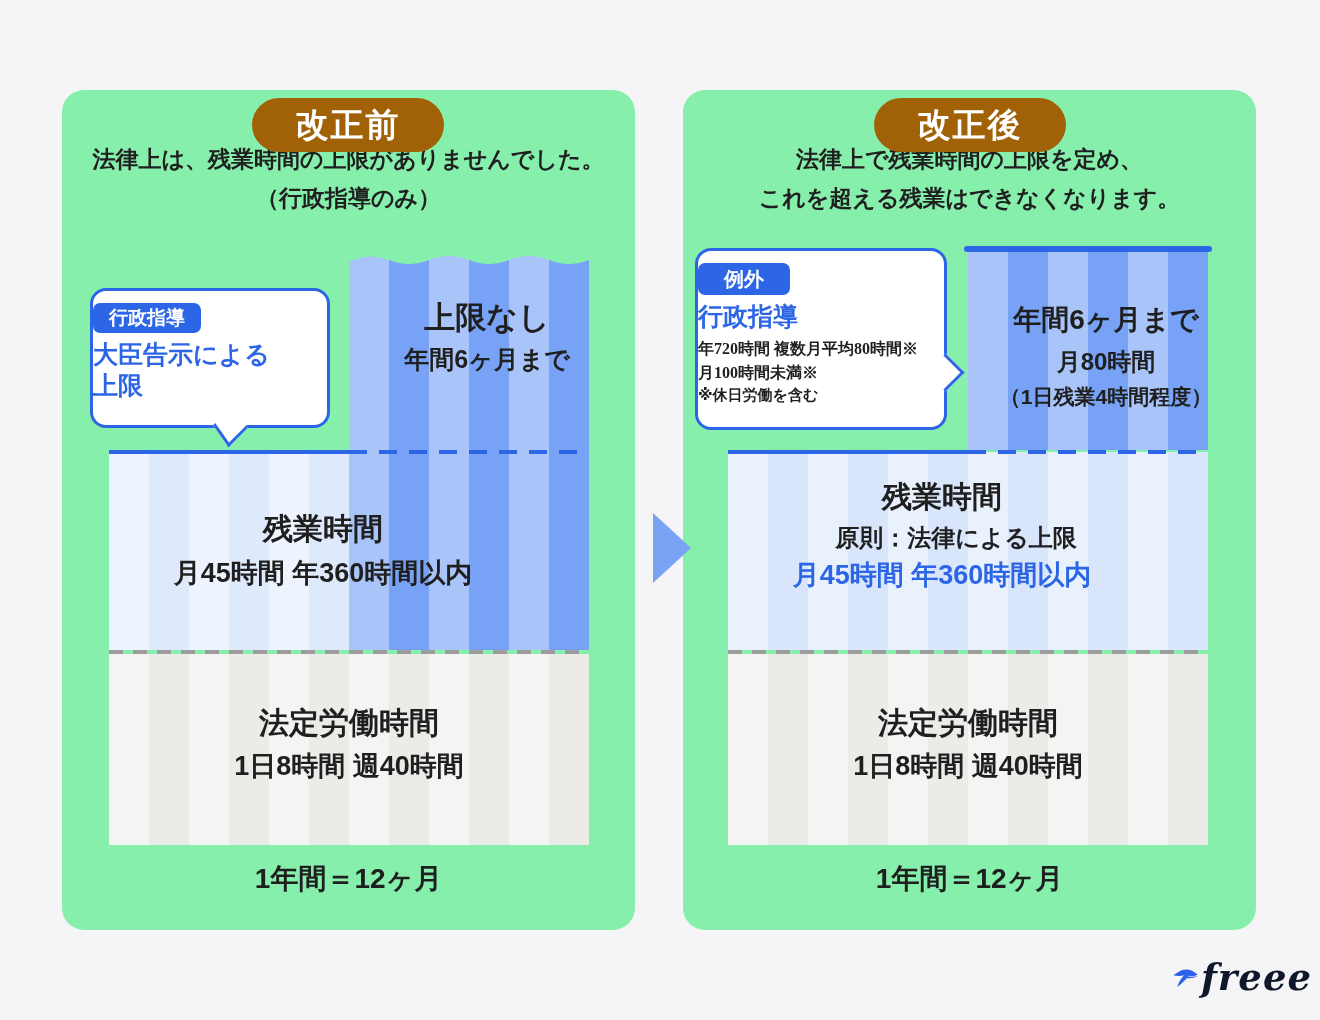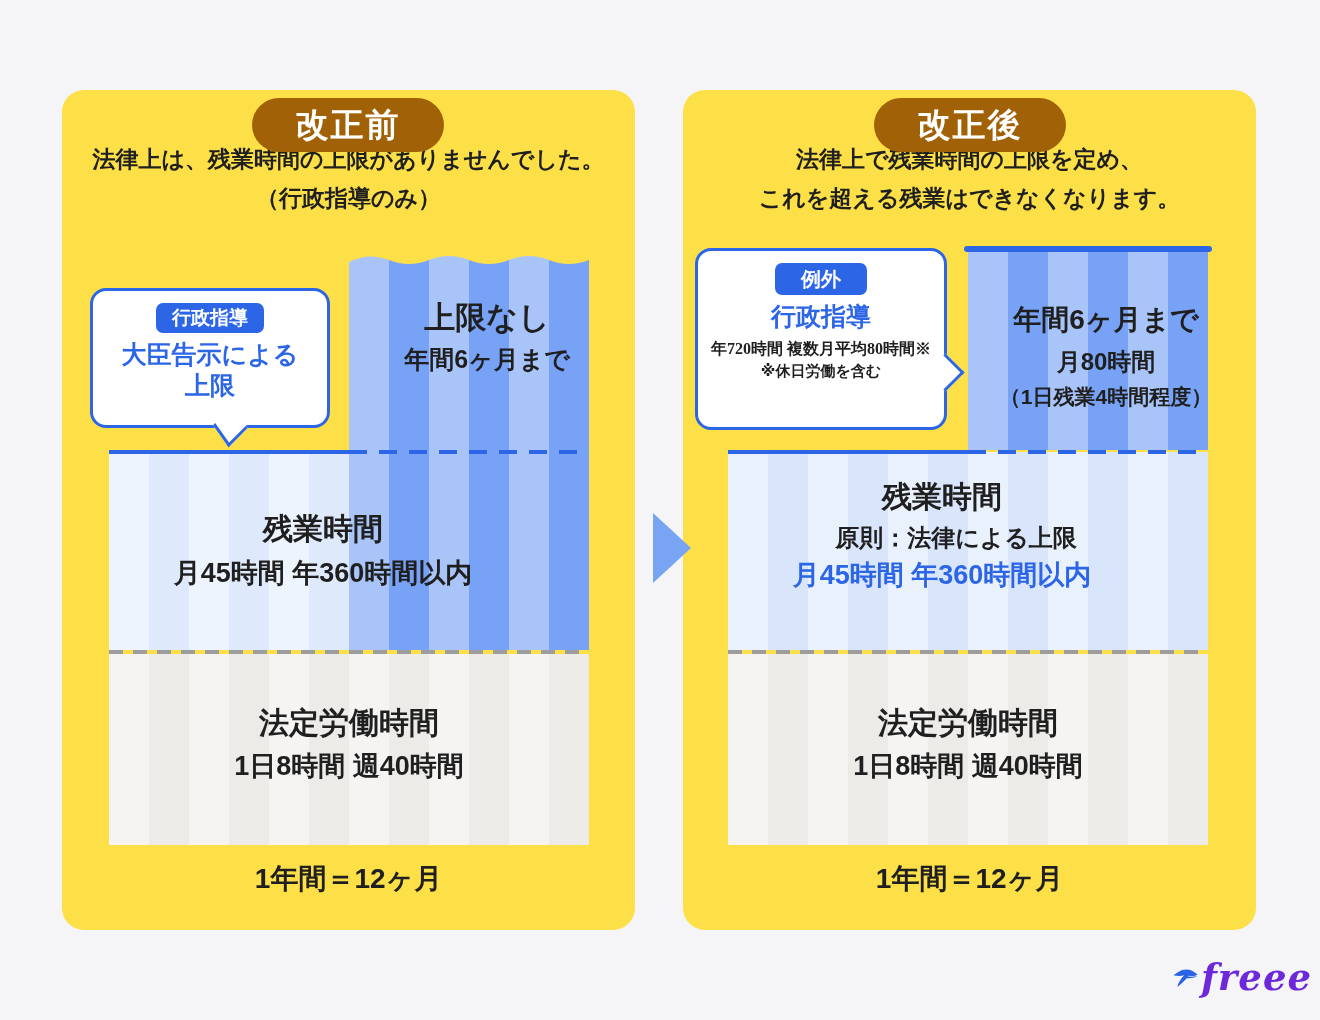--- a/index.html
+++ b/index.html
@@ -7,21 +7,21 @@
     width:1320px;height:1020px;
     background:#f5f4f6;
     font-family:"Liberation Sans","DejaVu Sans",sans-serif;
     font-weight:bold;
     color:#1f1f1f;
     -webkit-font-smoothing:antialiased;
   }
   .stage{position:relative;width:1320px;height:1020px;overflow:hidden;}
 
   
-  .panel{position:absolute;top:90px;width:573px;height:840px;background:#fde047;border-radius:22px;}
+  .panel{position:absolute;top:90px;width:573px;height:840px;background:#86efac;border-radius:22px;}
   .panel-before{left:62px;}
   .panel-after{left:683px;}
 
   
   .pill{
     position:absolute;top:62px;width:192px;height:54px;border-radius:27px;
     background:#a16207;color:#ffffff;font-size:33px;
     display:flex;align-items:center;justify-content:center;z-index:6;letter-spacing:2px;margin-top:36px;
   }
   .pill-before{left:252px;}
@@ -78,21 +78,21 @@
   .gray-band.before{left:47px;} .gray-band.after{left:45px;}
 
   .gray-text{position:absolute;width:480px;top:618px;text-align:center;z-index:3;}
   .gray-text.before{left:47px;} .gray-text.after{left:45px;}
   .gray-title{font-size:30px;line-height:30px;}
   .gray-detail{font-size:27px;line-height:27px;margin-top:15px;}
 
   .axis-label{position:absolute;top:770px;left:0;width:100%;text-align:center;font-size:28px;}
 
   
-  .callout{position:absolute;background:#ffffff;border:3px solid #2c66e6;border-radius:16px;z-index:5;text-align:center;}
+  .callout{position:absolute;background:#ffffff;border:3px solid #2c66e6;border-radius:16px;z-index:5;text-align:left;}
   .callout-before{left:28px;top:198px;width:234px;height:134px;}
   .callout-after{left:12px;top:158px;width:246px;height:176px;}
   .badge{display:inline-block;background:#2c66e6;color:#ffffff;border-radius:7px;margin-top:12px;}
   .badge-before{font-size:19px;line-height:30px;padding:0 16px;}
   .badge-after{font-size:20px;line-height:32px;padding:0 26px;}
   .callout-blue-line{color:#2c66e6;font-size:25px;line-height:31px;margin-top:6px;}
   .callout-title-blue{color:#2c66e6;font-size:25px;line-height:25px;margin-top:9px;}
   .callout-body{font-size:16px;line-height:24px;margin-top:8px;color:#1f1f1f;font-family:Liberation Serif, serif;}
   .callout-note{font-size:15px;line-height:15px;margin-top:2px;color:#1f1f1f;}
   .tail-down{
@@ -108,21 +108,21 @@
 
   
   .arrow{
     position:absolute;left:653px;top:513px;width:0;height:0;
     border-left:38px solid #79a3f3;border-top:35px solid transparent;border-bottom:35px solid transparent;
   }
 
   
   .logo{position:absolute;left:1172px;top:946px;width:140px;height:62px;display:flex;align-items:center;}
   .logo-text{font-family:"DejaVu Serif","Liberation Serif",serif;font-style:italic;font-weight:bold;
-    font-size:37px;color:#6d28d9;margin-left:2px;letter-spacing:1px;}
+    font-size:37px;color:#0f172a;margin-left:2px;letter-spacing:1px;}
 </style>
 </head>
 <body>
 
 <div class="stage">
 
   <div class="pill pill-before">改正前</div>
   <div class="pill pill-after">改正後</div>
 
   <section class="panel panel-before">
@@ -196,20 +196,21 @@
       <div class="gray-title">法定労働時間</div>
       <div class="gray-detail">1日8時間 週40時間</div>
     </div>
 
     <div class="axis-label">1年間＝12ヶ月</div>
 
     <div class="callout callout-after">
       <div class="badge badge-after">例外</div>
       <div class="callout-title-blue">行政指導</div>
       <div class="callout-body">年720時間 複数月平均80時間※</div>
+      <div class="callout-body" style="margin-top:0;">月100時間未満※</div>
       <div class="callout-note">※休日労働を含む</div>
       <div class="tail-right"></div>
     </div>
   </section>
 
   <div class="arrow"></div>
 
   <div class="logo">
     <svg width="52" height="52" viewBox="0 0 60 60">
       <path fill="#2b63e8" d="M57,25 C44,12 28,10 14,19 L3,26 C12,28 21,28 27,26 C20,33 14,43 12,52 C22,45 32,34 37,27 C44,29 52,28 57,25 Z"></path>

